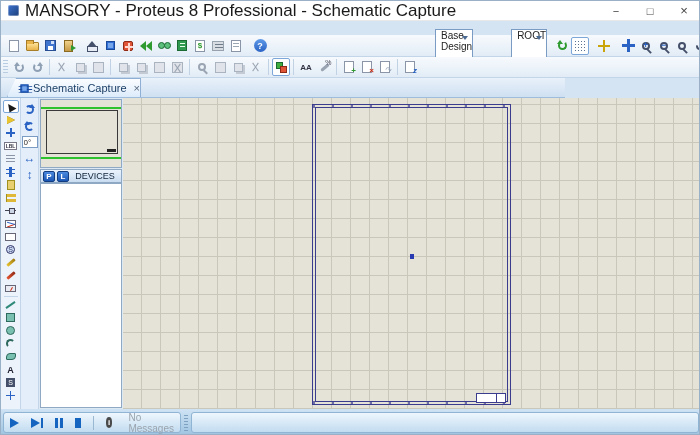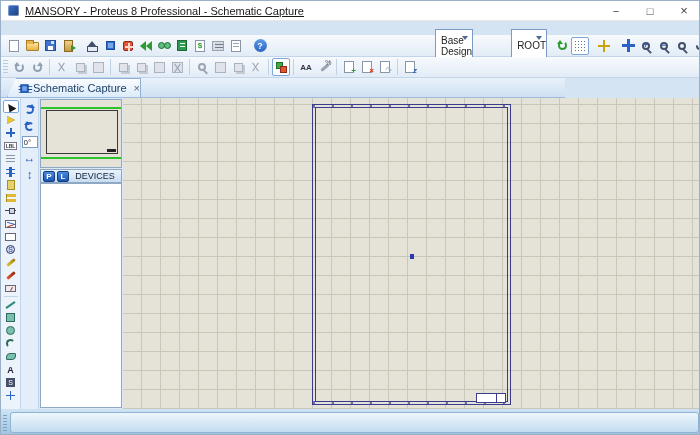--- a/index.html
+++ b/index.html
@@ -2,21 +2,21 @@
 <html><head>
 <meta charset="utf-8">
 <style>
   * { margin:0; padding:0; box-sizing:border-box; }
   html,body { width:700px; height:435px; font-family:"Liberation Sans","DejaVu Sans",sans-serif; }
   #app { position:relative; width:700px; height:435px; background:#d5e4f2; overflow:hidden; border:1px solid #9ab0c6; }
 
   
   .titlebar { position:absolute; left:0; top:0; width:700px; height:20px; background:#ffffff; display:flex; align-items:center; border-bottom:1px solid #e8e8e8; }
   .appicon { width:11px; height:11px; margin:0 6px 0 7px; background:linear-gradient(135deg,#3f74cf,#1b3f7a); border-radius:2px; box-shadow:inset 0 0 0 1px #ffffff55; }
-  .title-text { font-size:11px; color:#1a1a1a;text-decoration:underline; }
+  .title-text { font-size:17px; color:#1a1a1a; }
   .wincontrols { margin-left:auto; display:flex; height:100%; }
   .winbtn { width:34px; height:100%; display:flex; align-items:center; justify-content:center; font-size:11px; color:#444; }
   .winbtn.close { font-size:13px; }
 
   
   .menubar { position:absolute; left:0; top:20px; width:700px; height:14px; background:#fcfdfe; display:flex; align-items:center; padding-left:4px; }
   .menu-item { font-size:11px; color:#222; padding:0 7px; line-height:14px; }
 
   
   .toolbar { position:absolute; left:0; width:700px; background:linear-gradient(#f7fafd,#e2ecf6); border-bottom:1px solid #c3d5e8; display:flex; align-items:center; }
@@ -99,21 +99,21 @@
   .sh-pan { width:13px; height:13px; position:relative; }
   .sh-pan::before { content:""; position:absolute; left:5px; top:0; width:3px; height:13px; background:#2a63c4; }
   .sh-pan::after { content:""; position:absolute; left:0; top:5px; width:13px; height:3px; background:#2a63c4; }
   .mag { width:8px; height:8px; border:2px solid #44506a; border-radius:50%; position:relative; }
   .mag::before { content:""; position:absolute; right:-4px; bottom:-4px; width:6px; height:2px; background:#44506a; transform:rotate(45deg); }
   .mag.plus::after { content:"+"; position:absolute; left:-1px; top:-4px; color:#2a63c4; font-size:9px; font-weight:bold; }
   .mag.minus::after { content:"−"; position:absolute; left:-1px; top:-4px; color:#2a63c4; font-size:9px; font-weight:bold; }
   .mag.dash { border-style:dashed; }
 
   
-  .combo { height:33px; background:#fff; border:1px solid #7a9cc4; display:flex; align-items:center; font-size:10px; color:#222; padding-left:5px; position:relative; margin:0 2px; }
+  .combo { height:33px; background:#fff; border:1px solid #7a9cc4; display:flex; font-size:10px; color:#222; padding-left:5px; position:relative; margin:0 2px; }
   .combo .chev { position:absolute; right:4px; top:6px; border-left:3px solid transparent; border-right:3px solid transparent; border-top:4px solid #4a6a92; }
   .combo.w70 { width:70px; } .combo.w48 { width:48px;margin-left:32px; }
 
   
   .tabrow { position:absolute; left:0; top:77px; width:564px; height:20px; background:linear-gradient(#e9f1fa,#cfe0f2); border-bottom:1px solid #9ebcdc; }
   .tab { position:absolute; left:6px; bottom:0; height:19px; width:134px; background:linear-gradient(#fbfdff,#dcebfb); border:1px solid #8fb0d4; border-bottom:none; clip-path:polygon(9px 0,100% 0,100% 100%,0 100%); display:flex; align-items:center; padding-left:12px; gap:4px; }
   .tab-label { font-size:11px; color:#1c3f66; }
   .tab-close { font-size:11px; color:#55677e; margin-left:3px; }
 
   
@@ -500,17 +500,32 @@
       <div class="sheet">
         <span class="sheet-ticks-top"></span>
         <span class="sheet-ticks-bottom"></span>
         <div class="titleblock"></div>
       </div>
       <span class="origin-marker"></span>
     </div>
   </div>
 
   <div class="statusbar">
+    <div class="seg controls">
+      <span class="btn-play"></span>
+      <span class="btn-step">
+          <span class="tri"></span>
+          <span class="bar"></span>
+        </span>
+      <span class="btn-pause">
+          <i></i>
+          <i></i>
+        </span>
+      <span class="btn-stop"></span>
+      <span class="ssep"></span>
+      <span class="info-circle"></span>
+      <span class="msg-text">No Messages</span>
+    </div>
     <span class="drag-handle"></span>
     <div class="seg fill"></div>
   </div>
 
 </div>
 
 </body></html>

